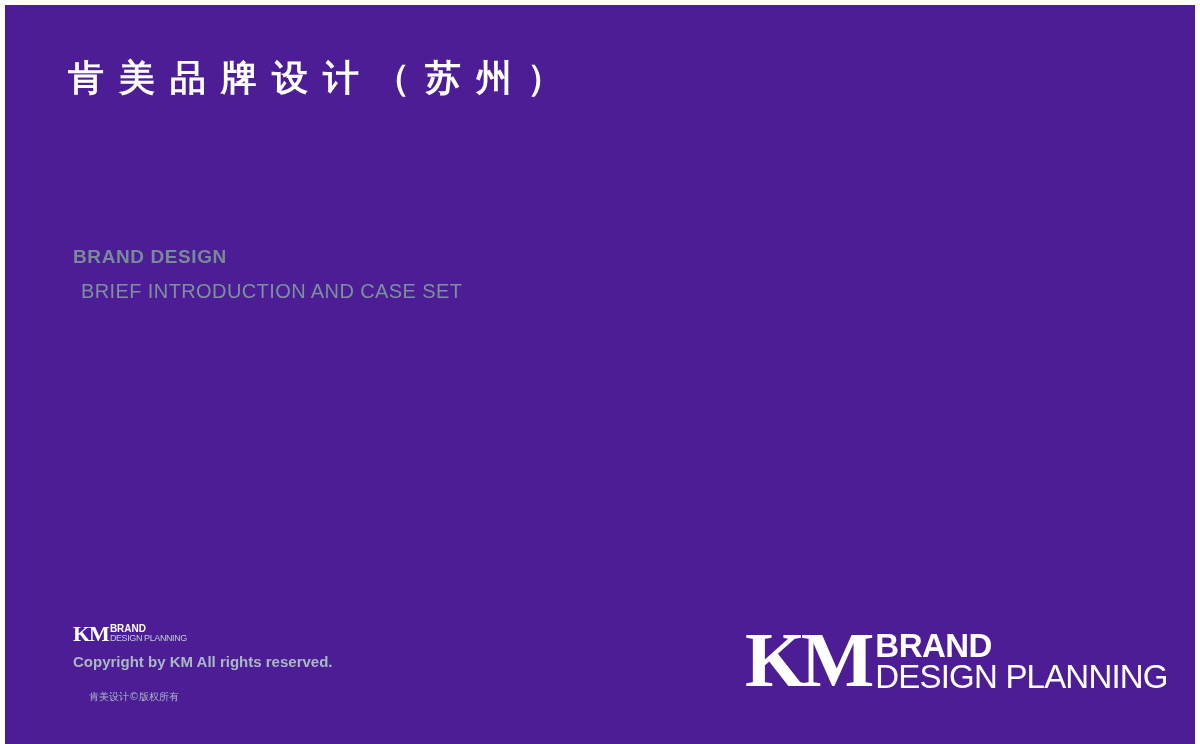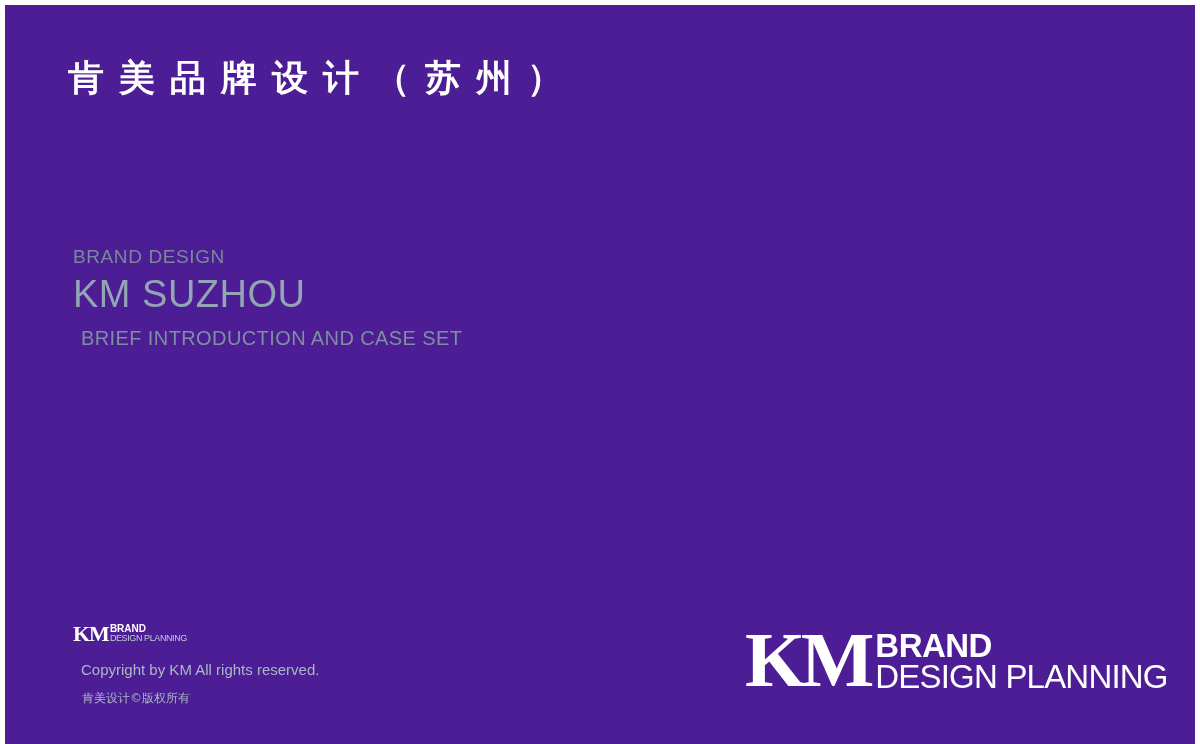--- a/index.html
+++ b/index.html
@@ -62,21 +62,21 @@
     position: absolute;
     left: 68px;
     top: 240px;
   }
 
   .en-eyebrow {
     margin: 0;
     font-size: 19px;
     line-height: 24px;
     letter-spacing: 0.6px;
-    font-weight: 400;
+    font-weight: 700;
     color: #78899a;
     white-space: nowrap;
   }
 
   .en-main {
     margin: 0;
     padding-top: 3px;
     font-size: 38px;
     line-height: 44px;
     letter-spacing: 0.5px;
@@ -135,34 +135,34 @@
 
   .mini-logo-dp {
     font-size: 9px;
     line-height: 9px;
     font-weight: 400;
     color: #c2ccd5;
     letter-spacing: -0.4px;
   }
 
   .copyright-en {
-    margin: 8px;
+    margin: 0;
     padding-top: 7px;
     font-size: 15px;
     line-height: 20px;
-    font-weight: 400;
+    font-weight: 700;
     color: #aab8c4;
     white-space: nowrap;
     text-align: right;
   }
 
   .copyright-cn {
-    margin: 9px;
+    margin: 16px;
     padding-top: 1px;
-    font-size: 12px;
+    font-size: 10px;
     line-height: 16px;
     font-weight: 400;
     color: #aab8c4;
     white-space: nowrap;
     font-family: "DejaVu Sans", "Liberation Sans", sans-serif;
   }
 
   
   .brand-logo {
     position: absolute;
@@ -209,21 +209,20 @@
 <body>
 
 <div class="slide">
 
   <div class="headline-block">
     <h1 class="headline-cn">肯美品牌设计（苏州）</h1>
   </div>
 
   <div class="en-block">
     <p class="en-eyebrow">BRAND DESIGN</p>
-    <p class="en-main">KM SUZHOU</p>
     <p class="en-sub">BRIEF INTRODUCTION AND CASE SET</p>
   </div>
 
   <div class="footer-left">
     <div class="mini-logo">
       <span class="mini-logo-km">KM</span>
       <span class="mini-logo-words">
         <span class="mini-logo-brand">BRAND</span>
         <span class="mini-logo-dp">DESIGN PLANNING</span>
       </span>

